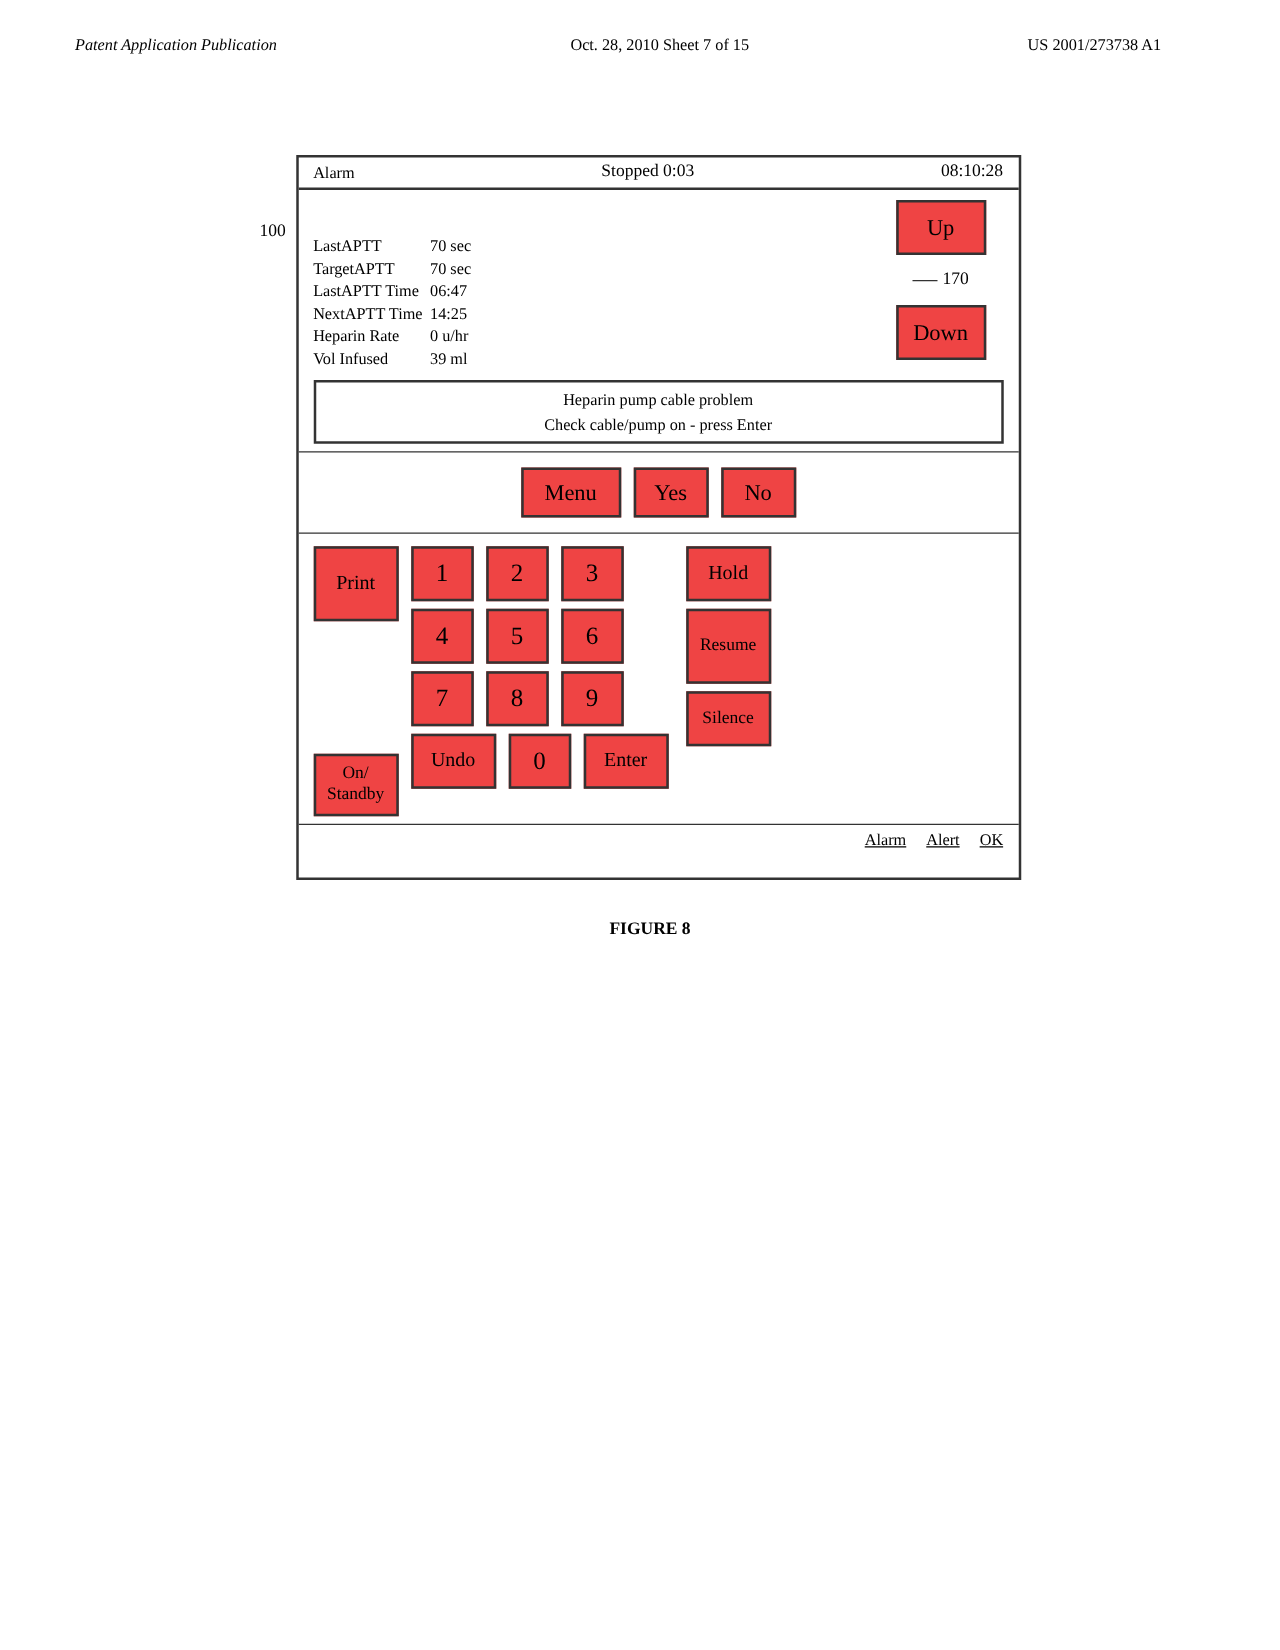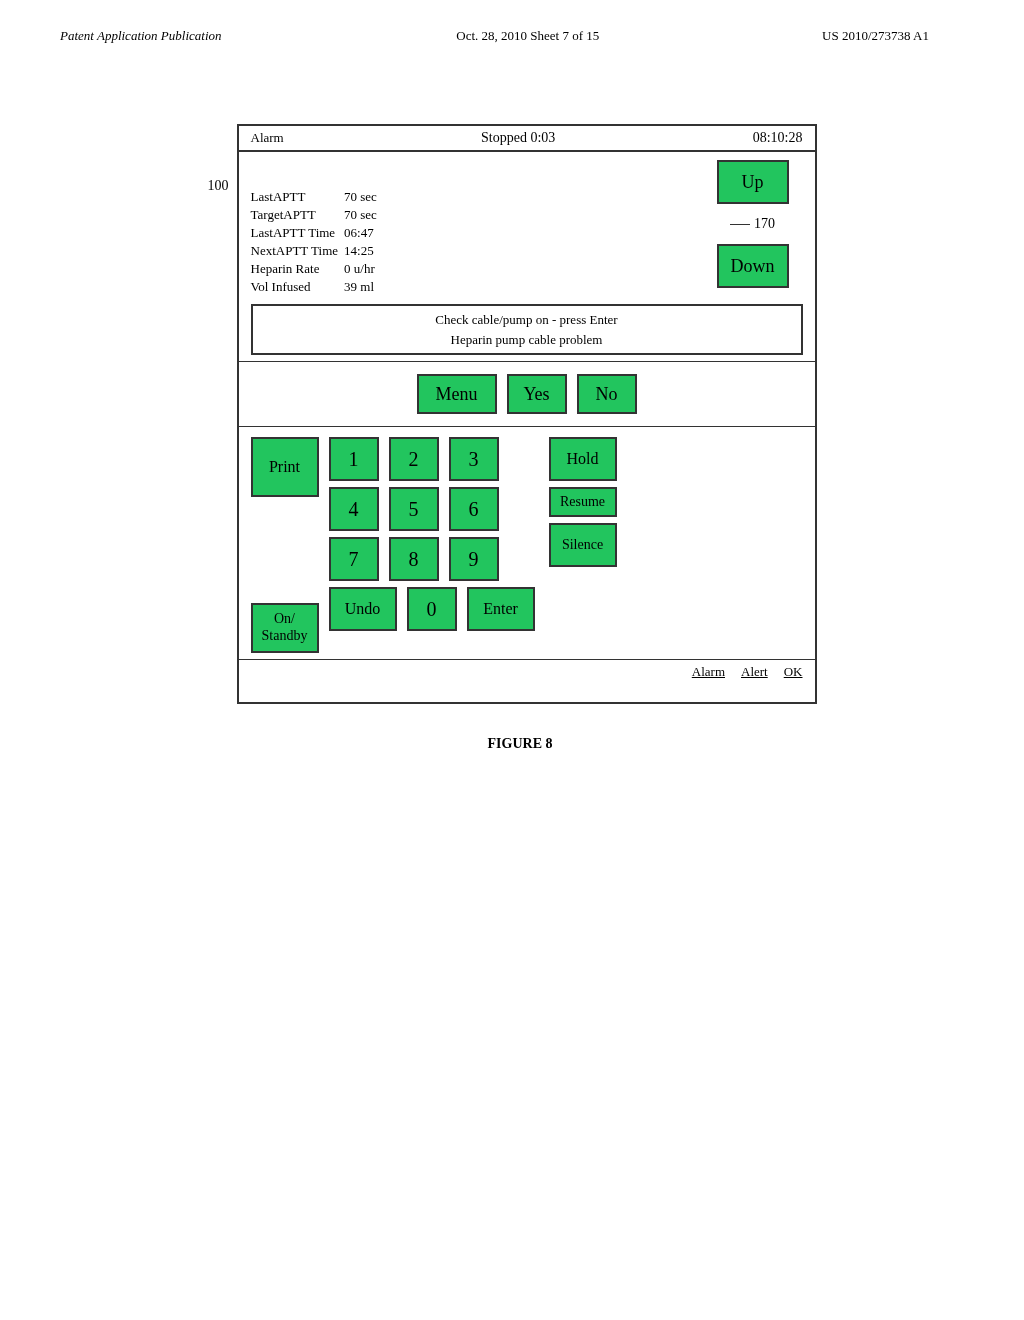--- a/index.html
+++ b/index.html
@@ -138,34 +138,34 @@
       display: flex;
       align-items: center;
       justify-content: center;
       padding: 6px 12px;
       gap: 10px;
     }
 
     
     .dev-btn {
       border: 2px solid #333;
-      background: #22c55e;
+      background: #ef4444;
       font-family: 'Times New Roman', serif;
       cursor: pointer;
       display: flex;
       align-items: center;
       justify-content: center;
       font-size: 18px;
     }
     .btn-menu { width: 80px; height: 40px; }
     .btn-yes  { width: 60px; height: 40px; }
     .btn-no   { width: 60px; height: 40px; }
     .btn-print { width: 68px; height: 60px; font-size: 16px; }
     .btn-hold  { width: 68px; height: 44px; font-size: 16px; }
-    .btn-resume { width: 68px; height: 30px; font-size: 14px; }
+    .btn-resume { width: 68px; height: 60px; font-size: 14px; }
     .btn-silence{ width: 68px; height: 44px; font-size: 14px; text-align: center; }
     .btn-num   { width: 50px; height: 44px; font-size: 20px; }
     .btn-undo  { width: 68px; height: 44px; font-size: 16px; }
     .btn-zero  { width: 50px; height: 44px; font-size: 20px; }
     .btn-enter { width: 68px; height: 44px; font-size: 16px; }
     .btn-standby { width: 68px; height: 50px; font-size: 14px; line-height: 1.2; }
 
     
     .numpad-section {
       display: flex;
@@ -214,21 +214,21 @@
       align-items: center;
       width: 100px;
     }
   </style>
 </head>
 <body>
 
 <div class="page-header">
   <span class="page-header-left">Patent Application Publication</span>
   <span class="page-header-center">Oct. 28, 2010   Sheet 7 of 15</span>
-  <span class="page-header-right">US 2010/273738 A1</span>
+  <span class="page-header-right">US 2001/273738 A1</span>
 </div>
 
 <div class="main-content">
 
   <div class="device-wrapper">
 
     <div class="device-label-100">100</div>
 
     <div class="device">
 
@@ -275,22 +275,22 @@
           <button class="dev-btn btn-up">Up</button>
           <div class="scale-indicator">
             <span class="scale-line"></span>
             <span>170</span>
           </div>
           <button class="dev-btn btn-down">Down</button>
         </div>
       </div>
 
       <div class="alert-box">
+        <div>Heparin pump cable problem</div>
         <div>Check cable/pump on - press Enter</div>
-        <div>Heparin pump cable problem</div>
       </div>
 
       <div class="h-separator"></div>
 
       <div class="button-row-center">
         <button class="dev-btn btn-menu">Menu</button>
         <button class="dev-btn btn-yes">Yes</button>
         <button class="dev-btn btn-no">No</button>
       </div>
 

